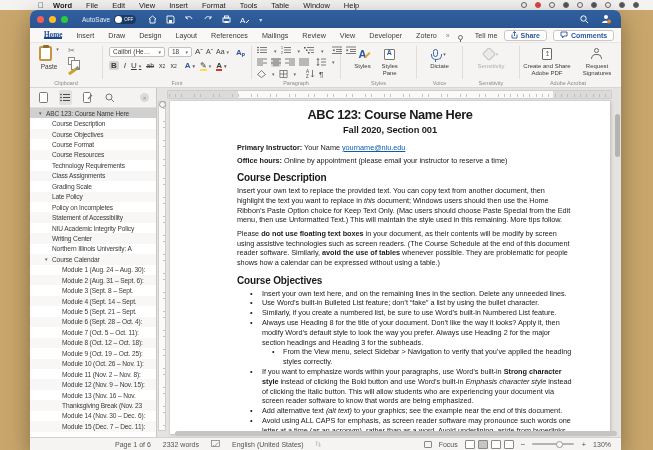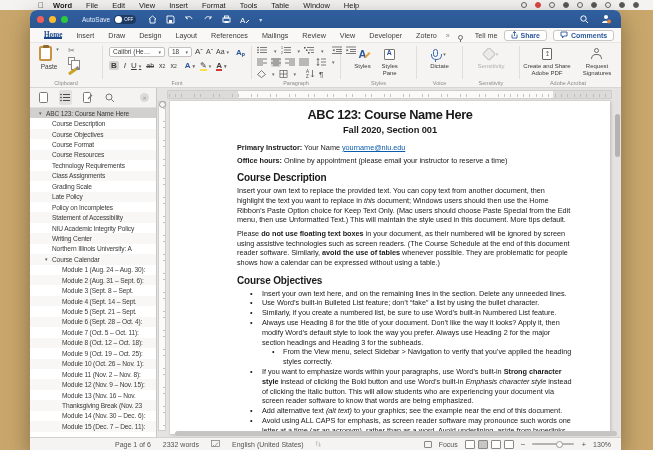--- a/index.html
+++ b/index.html
@@ -603,24 +603,24 @@
                 <div class="ln"><b>Primary Instructor:</b><span> Your Name </span><span class="lnk">yourname@niu.edu</span></div>
               </div>
               <div class="blk blk-meta">
                 <div class="ln"><b>Office hours:</b><span> Online by appointment (please email your instructor to reserve a time)</span></div>
               </div>
               <div class="blk blk-h2">Course Description</div>
               <div class="blk blk-p">
                 <div class="ln"><span>Insert your own text to replace the provided text. You can copy text from another document, then</span></div>
                 <div class="ln"><span>highlight the text you want to replace in </span><i>this</i><span> document; Windows users should then use the Home</span></div>
                 <div class="ln"><span>Ribbon’s Paste Option choice for Keep Text Only. (Mac users should choose Paste Special from the Edit</span></div>
-                <div class="ln"><span>menu, then use Unformatted Text.) This will maintain the style used in this document. More tips default.</span></div>
+                <div class="ln"><span>menu, then use Unformatted Text.) This will maintain the style used in this remaining. More tips follow.</span></div>
               </div>
               <div class="blk blk-p">
-                <div class="ln"><span>Please </span><b>do not use floating text boxes</b><span> in your document, as their numbered will be ignored by screen</span></div>
+                <div class="ln"><span>Please </span><b>do not use floating text boxes</b><span> in your document, as their contents will be modify by screen</span></div>
                 <div class="ln"><span>using assistive technologies such as screen readers. (The Course Schedule at the end of this document</span></div>
                 <div class="ln"><span>reader software. Similarly, </span><b>avoid the use of tables</b><span> whenever possible. They are problematic for people</span></div>
                 <div class="ln"><span>shows how a calendar can be expressed without using a table.)</span></div>
               </div>
               <div class="blk blk-h2">Course Objectives</div>
               <div class="blk blk-li">
                 <div class="ln"><span class="mark">•</span><span>Insert your own text here, and on the remaining lines in the section. Delete any unneeded lines.</span></div>
               </div>
               <div class="blk blk-li">
                 <div class="ln"><span class="mark">•</span><span>Use Word’s built-in Bulleted List feature; don’t “fake” a list by using the bullet character.</span></div>

